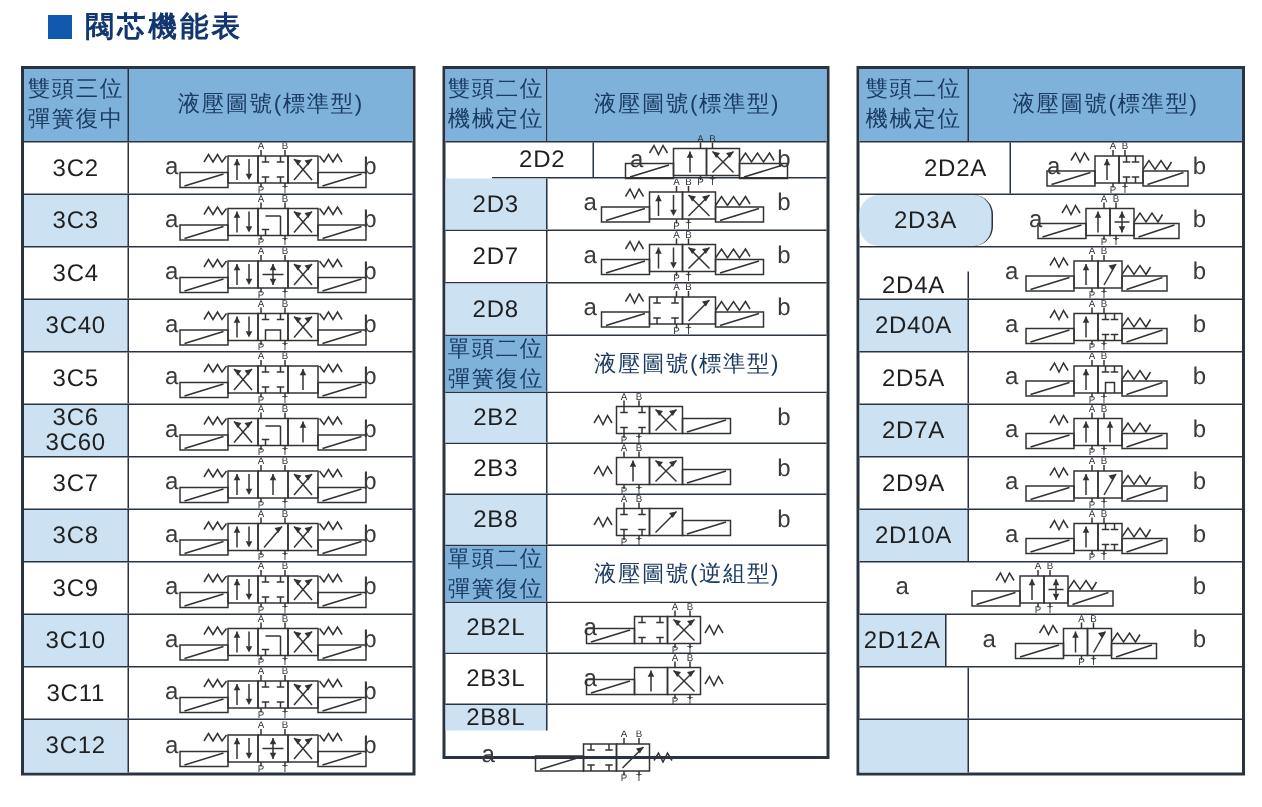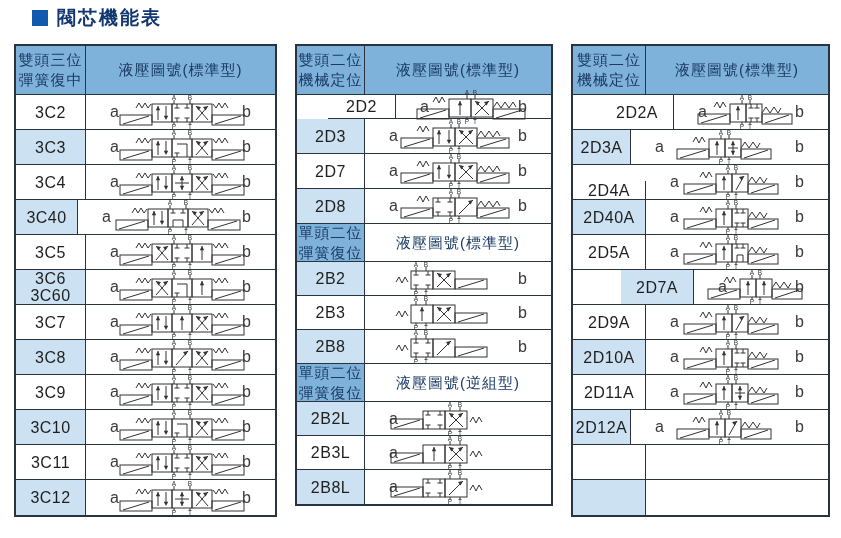--- a/index.html
+++ b/index.html
@@ -176,21 +176,21 @@
                 <text x="74" y="4.5" text-anchor="middle" font-size="6.5">B</text>
                 <text x="58" y="33.5" text-anchor="middle" font-size="6.5">P</text>
                 <text x="74" y="33.5" text-anchor="middle" font-size="6.5">T</text>
               </g>
             </svg>
           </span>
           <span class="pos pos-b">b</span>
         </div>
       </div>
       <div class="row" style="height: 35px;">
-        <div class="cell model shaded" style="width: 62px;">3C40</div>
+        <div class="cell model shaded" style="width: 70px;">3C40</div>
         <div class="cell diagram">
           <span class="pos pos-a">a</span>
           <span class="sym sym-3C">
             <svg viewBox="0 0 130 34" width="130" height="34" xmlns="http://www.w3.org/2000/svg">
               <g stroke="#333333" stroke-width="1" fill="none">
                 <rect x="36" y="9" width="20" height="18"></rect>
                 <line x1="42" y1="25" x2="42" y2="11"></line>
                 <line x1="50" y1="11" x2="50" y2="21"></line>
                 <rect x="56" y="9" width="20" height="18"></rect>
                 <polyline points="61,27 61,20 71,20 71,27"></polyline>
@@ -936,21 +936,21 @@
                 <text x="63" y="4.5" text-anchor="middle" font-size="6.5">A</text>
                 <text x="73" y="4.5" text-anchor="middle" font-size="6.5">B</text>
                 <text x="63" y="33.5" text-anchor="middle" font-size="6.5">P</text>
                 <text x="73" y="33.5" text-anchor="middle" font-size="6.5">T</text>
               </g>
             </svg>
           </span>
           <span class="pos pos-b"></span>
         </div>
       </div>
-      <div class="row" style="height: 34px;">
+      <div class="row" style="height: 34px; flex-direction: column;">
         <div class="cell model shaded" style="width: 68px;">2B8L</div>
         <div class="cell diagram">
           <span class="pos pos-a">a</span>
           <span class="sym sym-2BL">
             <svg viewBox="0 0 130 34" width="130" height="34" xmlns="http://www.w3.org/2000/svg">
               <g stroke="#333333" stroke-width="1" fill="none">
                 <rect x="4" y="17" width="32" height="10"></rect>
                 <line x1="7" y1="26" x2="33" y2="18"></line>
                 <rect x="36" y="9" width="22" height="18"></rect>
                 <line x1="41" y1="9" x2="41" y2="13"></line>
@@ -1023,21 +1023,21 @@
                 <text x="64" y="4.5" text-anchor="middle" font-size="6.5">B</text>
                 <text x="56" y="33.5" text-anchor="middle" font-size="6.5">P</text>
                 <text x="64" y="33.5" text-anchor="middle" font-size="6.5">T</text>
               </g>
             </svg>
           </span>
           <span class="pos pos-b">b</span>
         </div>
       </div>
       <div class="row" style="height: 35px;">
-        <div class="cell model shaded" style="width: 58px;">2D3A</div>
+        <div class="cell model shaded" style="width: 89px; border-radius: 13px;">2D3A</div>
         <div class="cell diagram">
           <span class="pos pos-a">a</span>
           <span class="sym sym-2DA">
             <svg viewBox="0 0 130 34" width="130" height="34" xmlns="http://www.w3.org/2000/svg">
               <g stroke="#333333" stroke-width="1" fill="none">
                 <rect x="44" y="9" width="16" height="18"></rect>
                 <line x1="52" y1="25" x2="52" y2="11"></line>
                 <rect x="60" y="9" width="16" height="18"></rect>
                 <line x1="68" y1="11" x2="68" y2="25"></line>
                 <line x1="63" y1="18" x2="73" y2="18"></line>
@@ -1173,21 +1173,21 @@
                 <text x="56" y="4.5" text-anchor="middle" font-size="6.5">A</text>
                 <text x="64" y="4.5" text-anchor="middle" font-size="6.5">B</text>
                 <text x="56" y="33.5" text-anchor="middle" font-size="6.5">P</text>
                 <text x="64" y="33.5" text-anchor="middle" font-size="6.5">T</text>
               </g>
             </svg>
           </span>
           <span class="pos pos-b">b</span>
         </div>
       </div>
-      <div class="row" style="height: 35px; padding-left: 48px;">
+      <div class="row" style="height: 35px;">
         <div class="cell model shaded" style="width: 73px;">2D7A</div>
         <div class="cell diagram">
           <span class="pos pos-a">a</span>
           <span class="sym sym-2DA">
             <svg viewBox="0 0 130 34" width="130" height="34" xmlns="http://www.w3.org/2000/svg">
               <g stroke="#333333" stroke-width="1" fill="none">
                 <rect x="44" y="9" width="16" height="18"></rect>
                 <line x1="52" y1="25" x2="52" y2="11"></line>
                 <rect x="60" y="9" width="16" height="18"></rect>
                 <line x1="68" y1="25" x2="68" y2="11"></line>
@@ -1285,21 +1285,20 @@
                 <text x="64" y="4.5" text-anchor="middle" font-size="6.5">B</text>
                 <text x="56" y="33.5" text-anchor="middle" font-size="6.5">P</text>
                 <text x="64" y="33.5" text-anchor="middle" font-size="6.5">T</text>
               </g>
             </svg>
           </span>
           <span class="pos pos-b">b</span>
         </div>
       </div>
       <div class="row" style="height: 35px;">
-        <div class="cell model" style="width: 73px;">2D11A</div>
         <div class="cell diagram">
           <span class="pos pos-a">a</span>
           <span class="sym sym-2DA">
             <svg viewBox="0 0 130 34" width="130" height="34" xmlns="http://www.w3.org/2000/svg">
               <g stroke="#333333" stroke-width="1" fill="none">
                 <rect x="44" y="9" width="16" height="18"></rect>
                 <line x1="52" y1="25" x2="52" y2="11"></line>
                 <rect x="60" y="9" width="16" height="18"></rect>
                 <line x1="68" y1="11" x2="68" y2="25"></line>
                 <line x1="63" y1="18" x2="73" y2="18"></line>

